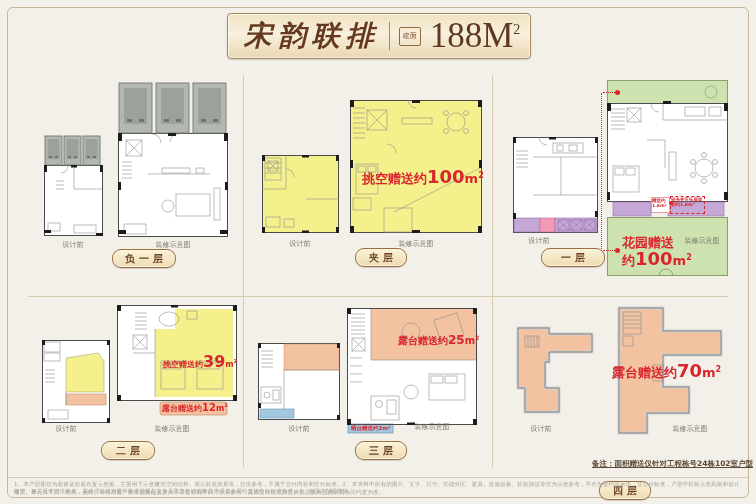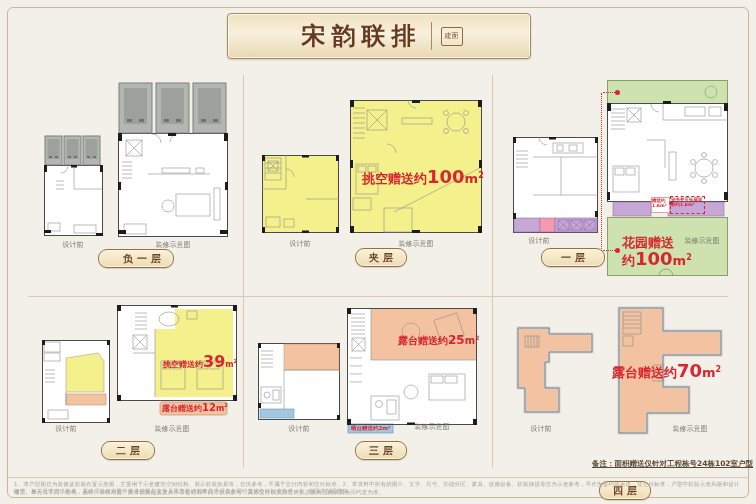--- a/index.html
+++ b/index.html
@@ -9,22 +9,22 @@
   .frame{position:absolute;left:7px;top:7px;width:740px;height:489px;border:1px solid #c8b69b;border-radius:6px;}
   .vline{position:absolute;width:1px;background:#d9cab2;}
   .hline{position:absolute;height:1px;background:#d9cab2;}
 
   
   .banner{position:absolute;left:227px;top:13px;width:302px;height:44px;
     background:linear-gradient(180deg,#f0e2c2,#f8f0dd 45%,#e9d7b2);
     border:1px solid #a9885a;border-radius:4px;
     box-shadow:inset 0 0 0 1px rgba(255,255,255,.65),0 1px 2px rgba(0,0,0,.15);
     display:flex;align-items:center;justify-content:center;gap:9px;}
-  .banner .title{font-family:"DejaVu Serif","Liberation Serif",serif;font-size:24px;color:#65391f;
-    letter-spacing:6px;text-indent:6px;font-weight:600;}
+  .banner .title{font-family:"DejaVu Serif","Liberation Serif",serif;font-size:28px;color:#65391f;
+    letter-spacing:6px;text-indent:6px;font-weight:600;font-style:italic;}
   .banner .tdiv{width:1px;height:28px;background:#a98a5c;}
   .banner .seal{width:20px;height:17px;border:1px solid #8f6a3e;border-radius:2px;
     font-size:7px;line-height:17px;text-align:center;color:#7a5230;}
   .banner .area{font-family:"Liberation Serif","DejaVu Serif",serif;font-size:35px;color:#5f3822;}
   .banner .area sup{font-size:14px;}
 
   .plab{position:absolute;font-size:7px;color:#77756c;white-space:nowrap;transform:translateX(-50%);}
   .fbadge{position:absolute;height:17px;line-height:17px;text-align:center;font-size:10px;font-weight:700;
     color:#6a4226;letter-spacing:4px;text-indent:4px;
     background:linear-gradient(180deg,#fbf2d9,#eedcb2);
@@ -48,20 +48,21 @@
 
 <div class="vline" style="left:243px;top:75px;height:393px;"></div>
 <div class="vline" style="left:492px;top:75px;height:393px;"></div>
 <div class="hline" style="left:28px;top:296px;width:700px;"></div>
 <div class="hline" style="left:8px;top:477px;width:740px;"></div>
 
 <div class="banner">
   <span class="title">宋韵联排</span>
   <span class="tdiv"></span>
   <span class="seal">建面</span>
+  <span class="area"><span>188M</span><sup>2</sup></span>
 </div>
 
 <svg class="abs" style="left:44px;top:135px;" width="59" height="102" viewBox="0 0 59 102">
   <rect x="0.5" y="30.5" width="58" height="70" fill="#ffffff" stroke="#4a4a4a"></rect>
   <g stroke="#7c807c" fill="#b3b7b2">
       <rect x="1" y="1" width="17" height="29"></rect>
       <rect x="20" y="1" width="17" height="29"></rect>
       <rect x="39" y="1" width="17" height="29"></rect>
     </g>
   <g fill="#9da19c">
@@ -132,21 +133,21 @@
       <rect x="106" y="51" width="4" height="8"></rect>
       <rect x="0" y="148" width="8" height="4"></rect>
       <rect x="102" y="148" width="8" height="4"></rect>
       <rect x="50" y="51" width="8" height="3"></rect>
       <rect x="0" y="100" width="3" height="8"></rect>
       <rect x="107" y="100" width="3" height="8"></rect>
     </g>
 </svg>
 <div class="plab" style="left:73px;top:240px;">设计前</div>
 <div class="plab" style="left:173px;top:240px;">装修示意图</div>
-<div class="fbadge" style="left:98px;top:249px;width:62px;padding-left:12px;">负一层</div>
+<div class="fbadge" style="left:112px;top:249px;width:62px;">负一层</div>
 
 <svg class="abs" style="left:262px;top:155px;" width="77" height="78" viewBox="0 0 77 78">
   <rect x="0.5" y="0.5" width="76" height="77" fill="#f4f08c" stroke="#4a4a4a"></rect>
   <g stroke="#8f8f8f" stroke-width="0.6" fill="none">
     <rect x="3" y="3" width="16" height="22"></rect>
       <path d="M3,8 h16 M3,13 h16 M3,18 h16"></path>
       <rect x="6" y="6" width="10" height="10"></rect>
       <path d="M6,6 l10,10 M16,6 l-10,10"></path>
     <path d="M24,0 V34 M0,34 H24"></path>
       <path d="M44,44 H77"></path>

